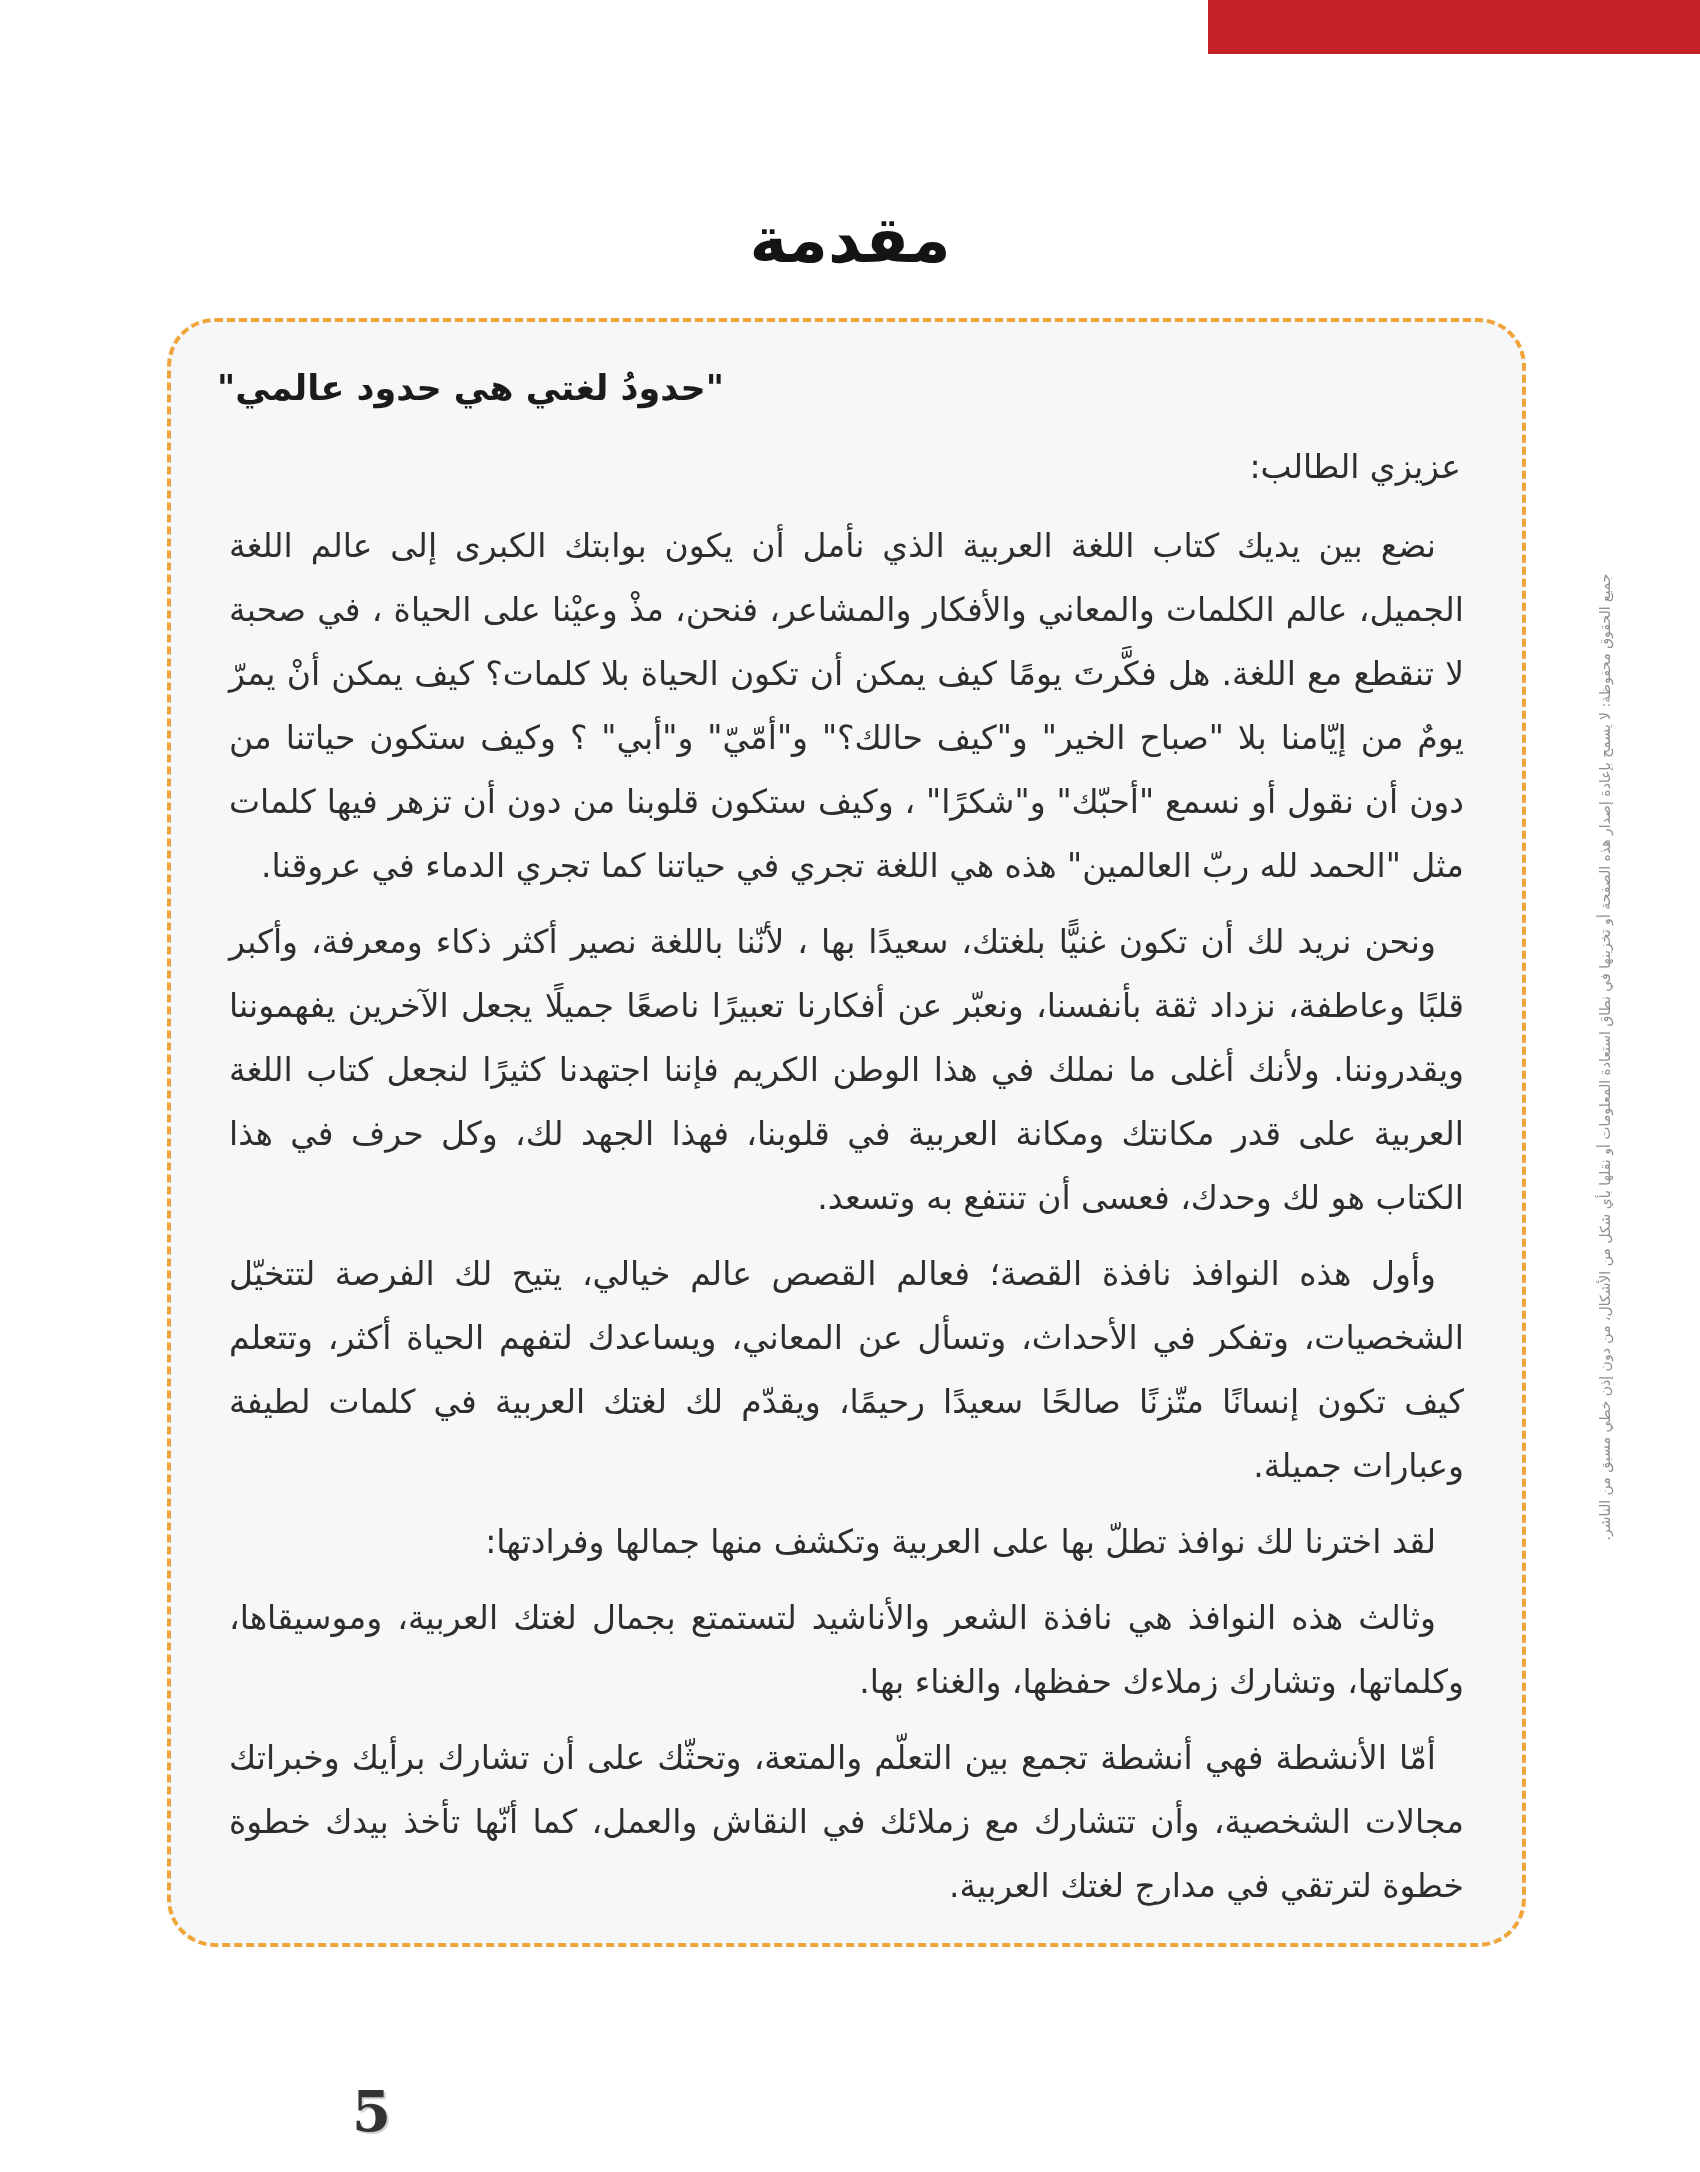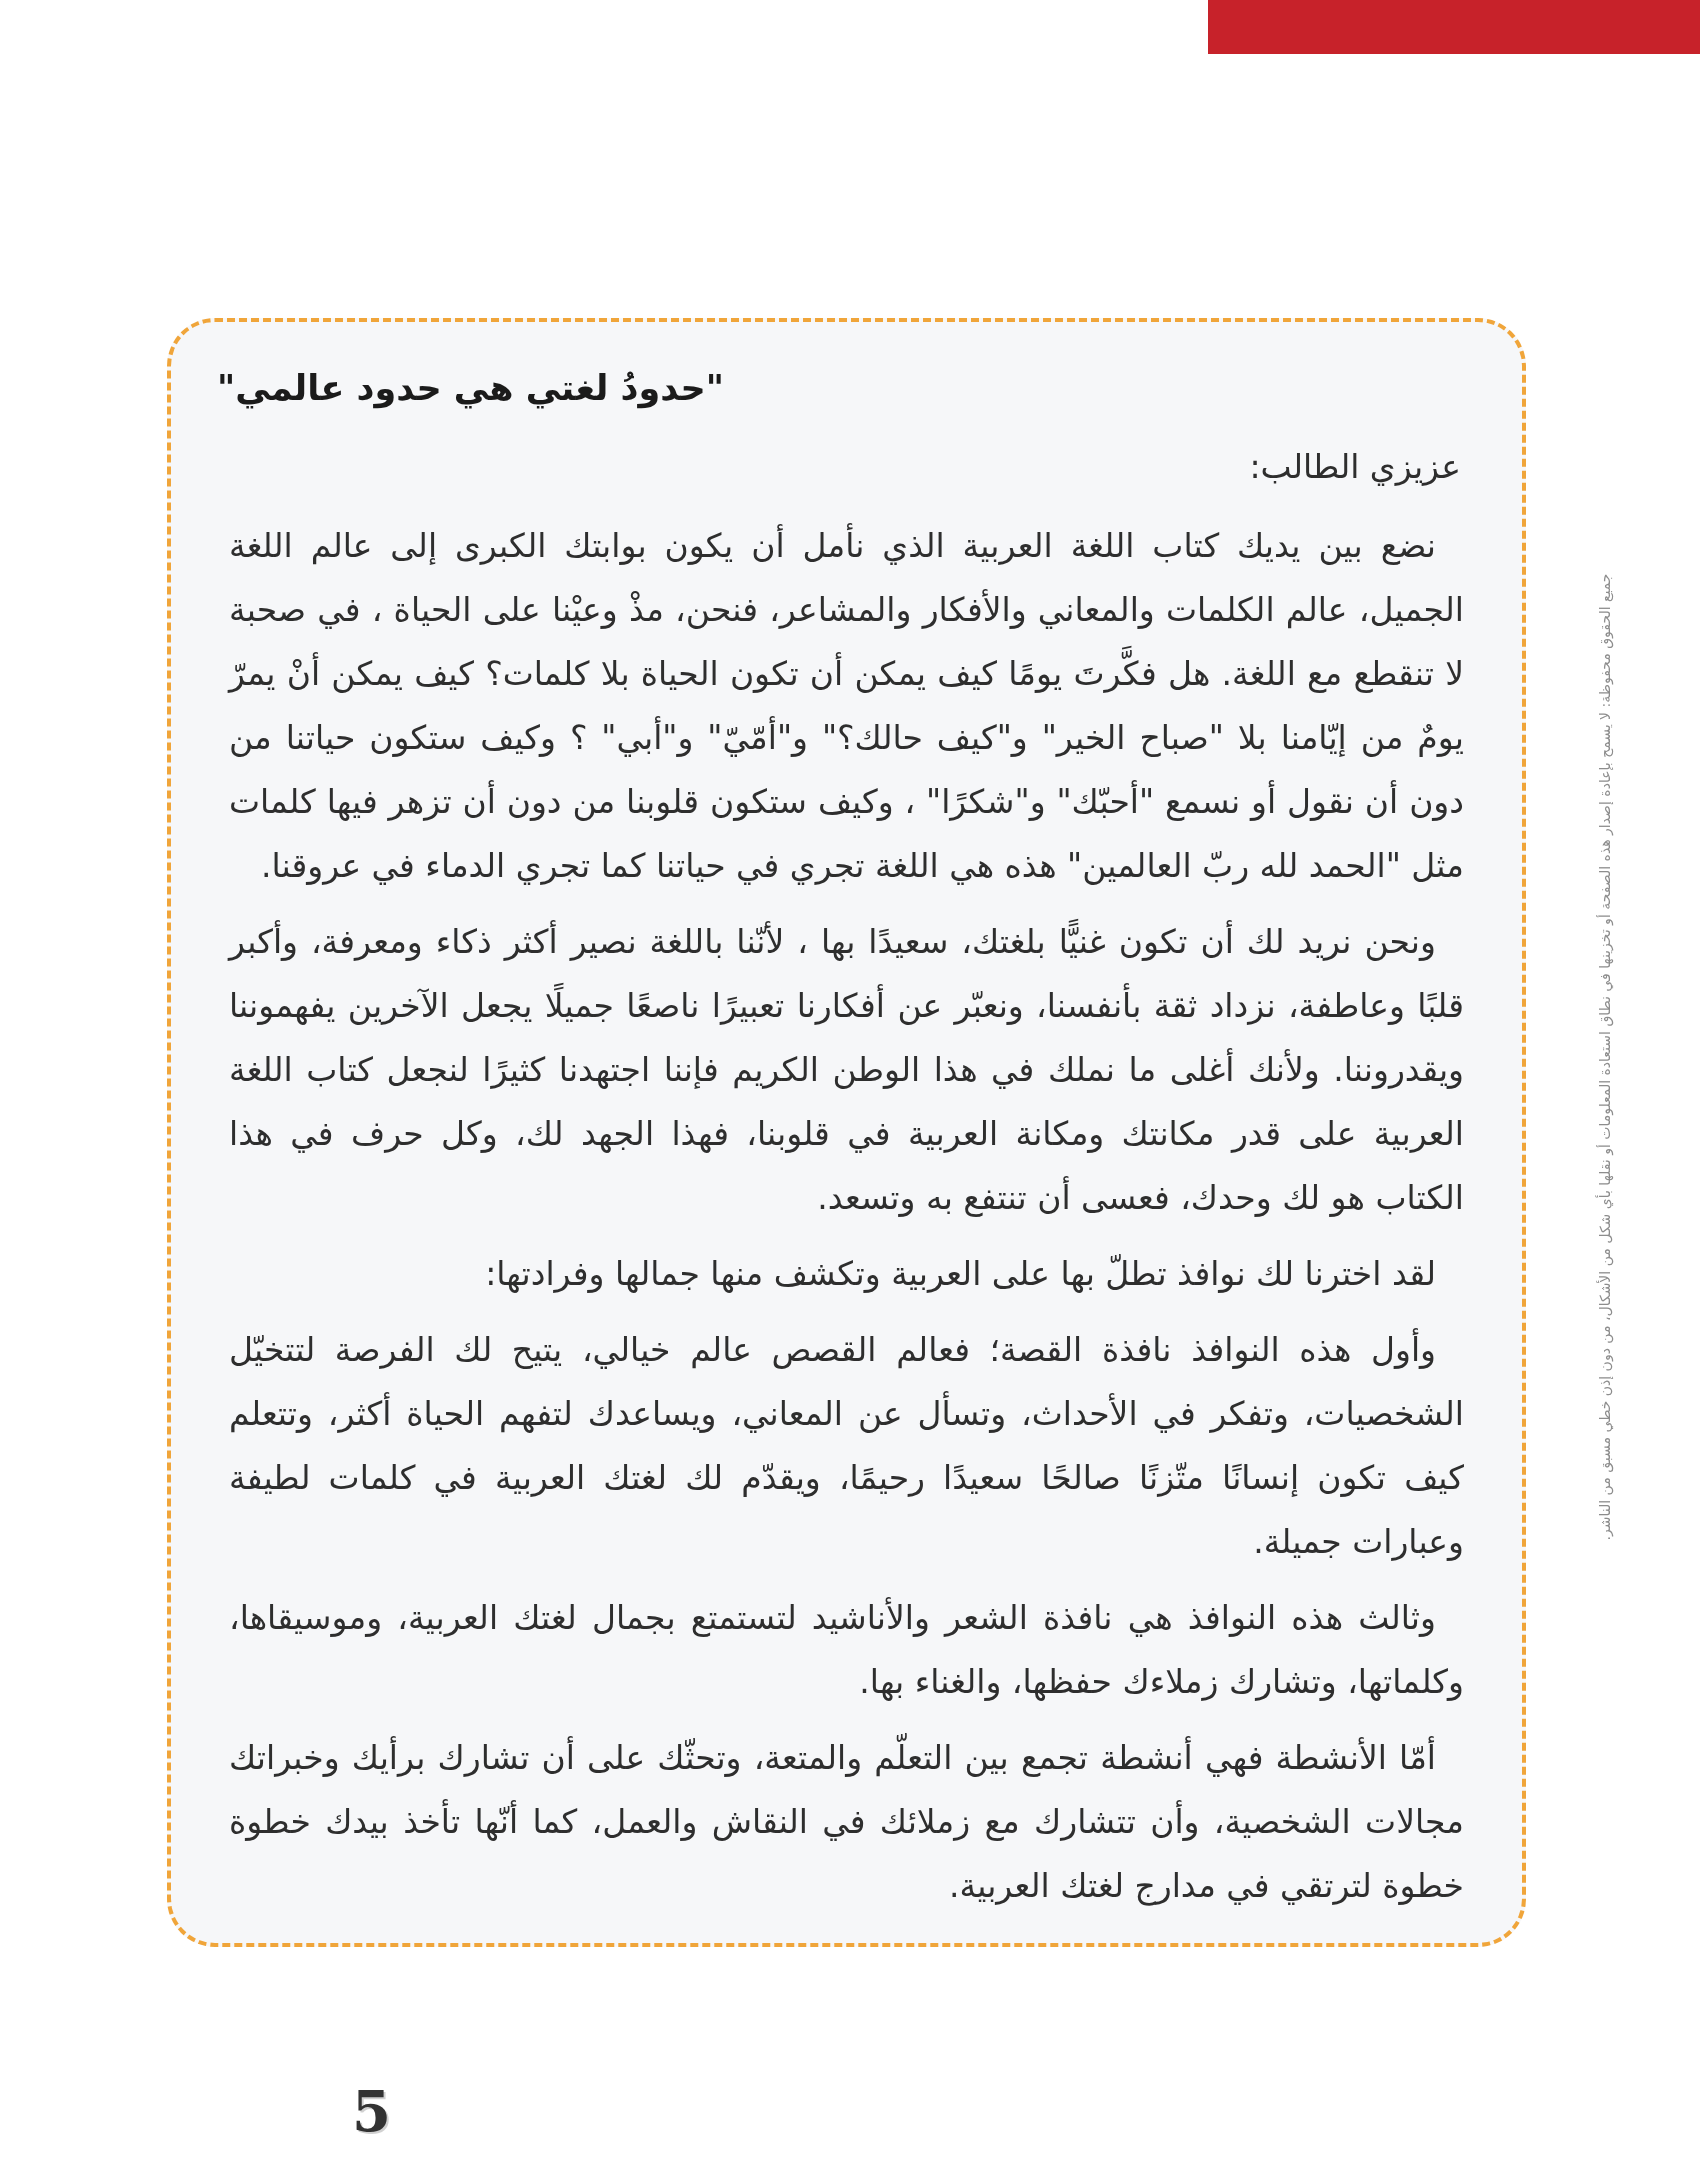--- a/index.html
+++ b/index.html
@@ -65,28 +65,29 @@
     text-shadow:2px 2px 0 rgba(0,0,0,0.18);
   }
 </style>
 </head>
 <body>
 
 <div class="page">
 
   <div class="accent-band" style="background: rgb(199, 34, 42);"></div>
 
+  <h1 class="page-title">مقدمة</h1>
 
   <div class="intro-box" style="border-color: rgb(240, 165, 58); background: rgb(246, 247, 249);">
     <p class="motto">"حدودُ لغتي هي حدود عالمي"</p>
     <p class="salutation">عزيزي الطالب:</p>
     <p class="body-para">نضع بين يديك كتاب اللغة العربية الذي نأمل أن يكون بوابتك الكبرى إلى عالم اللغة الجميل، عالم الكلمات والمعاني والأفكار والمشاعر، فنحن، مذْ وعيْنا على الحياة ، في صحبة لا تنقطع مع اللغة. هل فكَّرتَ يومًا كيف يمكن أن تكون الحياة بلا كلمات؟ كيف يمكن أنْ يمرّ يومٌ من إيّامنا بلا "صباح الخير" و"كيف حالك؟" و"أمّيّ" و"أبي" ؟ وكيف ستكون حياتنا  من دون أن نقول أو نسمع "أحبّك" و"شكرًا" ، وكيف ستكون قلوبنا من دون أن تزهر فيها كلمات مثل "الحمد لله ربّ العالمين" هذه هي اللغة تجري في حياتنا كما تجري الدماء في عروقنا.</p>
     <p class="body-para">ونحن نريد لك أن تكون غنيًّا بلغتك، سعيدًا بها ، لأنّنا باللغة نصير أكثر ذكاء ومعرفة، وأكبر قلبًا وعاطفة، نزداد ثقة بأنفسنا، ونعبّر عن أفكارنا تعبيرًا ناصعًا جميلًا يجعل الآخرين يفهموننا ويقدروننا. ولأنك أغلى ما نملك في هذا الوطن الكريم فإننا اجتهدنا كثيرًا لنجعل كتاب اللغة العربية على قدر مكانتك ومكانة العربية في قلوبنا، فهذا الجهد لك، وكل حرف في هذا الكتاب هو لك وحدك، فعسى أن تنتفع به وتسعد.</p>
+    <p class="body-para">وأول هذه النوافذ نافذة القصة؛ فعالم القصص عالم خيالي، يتيح لك الفرصة لتتخيّل الشخصيات، وتفكر في الأحداث، وتسأل عن المعاني، ويساعدك لتفهم الحياة أكثر، وتتعلم كيف تكون إنسانًا متّزنًا صالحًا سعيدًا رحيمًا، ويقدّم لك لغتك العربية في كلمات لطيفة وعبارات جميلة.</p>
     <p class="body-para">لقد اخترنا لك نوافذ تطلّ بها على العربية وتكشف منها جمالها  وفرادتها:</p>
-    <p class="body-para">وأول هذه النوافذ نافذة القصة؛ فعالم القصص عالم خيالي، يتيح لك الفرصة لتتخيّل الشخصيات، وتفكر في الأحداث، وتسأل عن المعاني، ويساعدك لتفهم الحياة أكثر، وتتعلم كيف تكون إنسانًا متّزنًا صالحًا سعيدًا رحيمًا، ويقدّم لك لغتك العربية في كلمات لطيفة وعبارات جميلة.</p>
     <p class="body-para">وثالث هذه النوافذ هي نافذة الشعر والأناشيد لتستمتع بجمال لغتك العربية، وموسيقاها، وكلماتها، وتشارك زملاءك حفظها، والغناء بها.</p>
     <p class="body-para">أمّا الأنشطة فهي أنشطة تجمع بين التعلّم والمتعة، وتحثّك على أن تشارك برأيك وخبراتك مجالات الشخصية، وأن تتشارك مع زملائك في النقاش والعمل، كما أنّها تأخذ بيدك خطوة خطوة لترتقي في مدارج لغتك العربية.</p>
 
   </div>
 
   <div class="margin-note">جميع الحقوق محفوظة: لا يسمح بإعادة إصدار هذه الصفحة أو تخزينها في نطاق استعادة المعلومات أو نقلها بأي شكل من الأشكال، من دون إذن خطي مسبق من الناشر.</div>
 
   <div class="page-number">5</div>
 
 </div>

